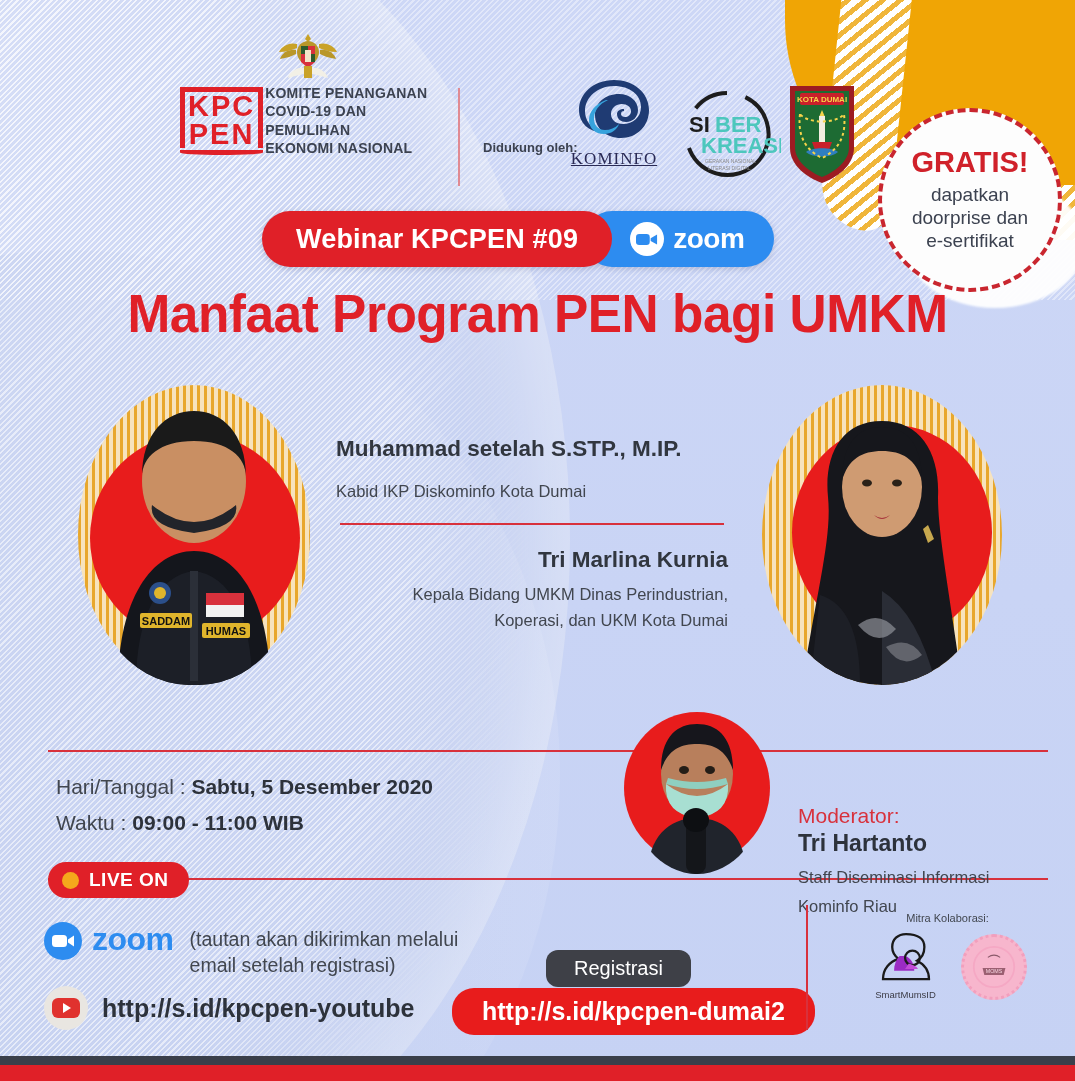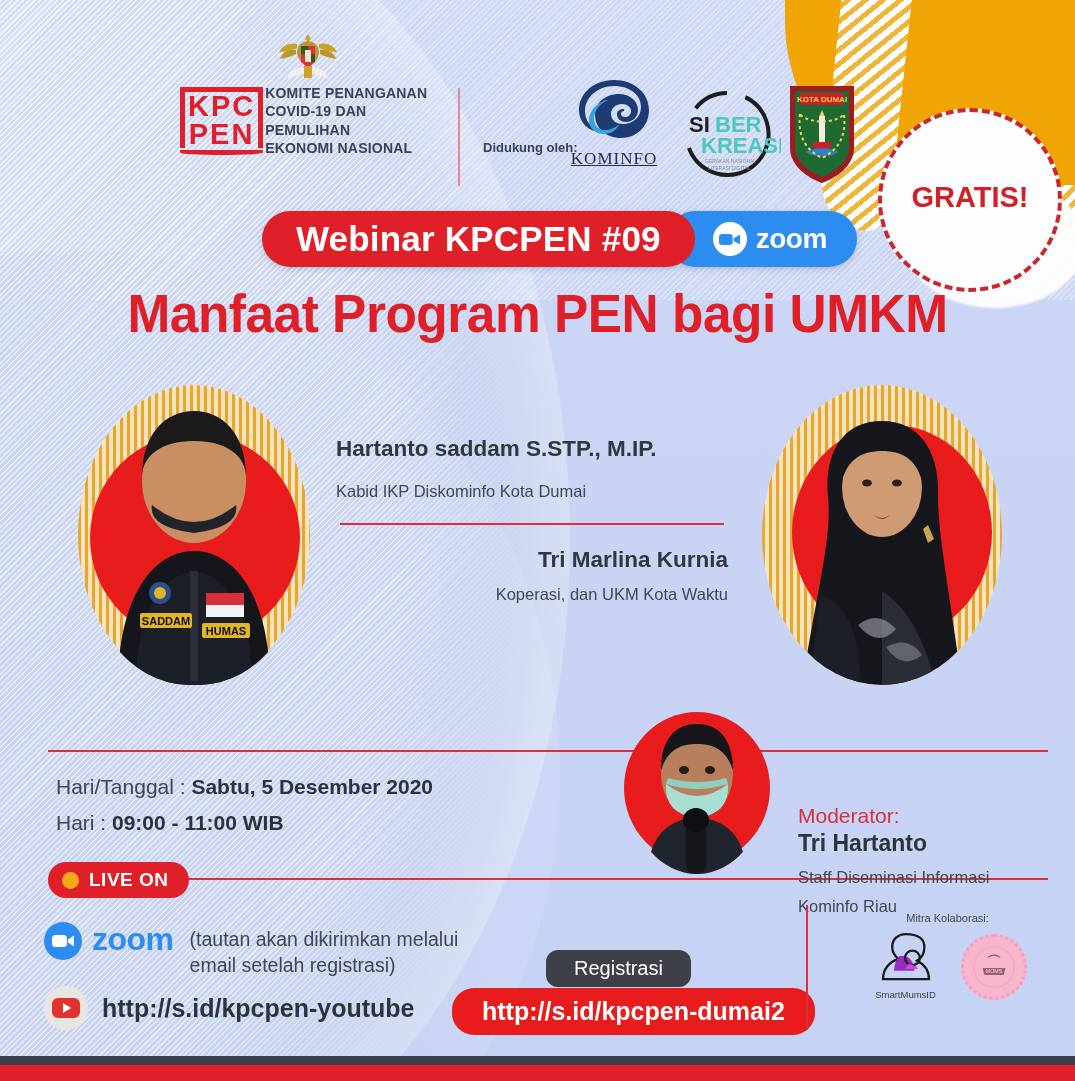--- a/index.html
+++ b/index.html
@@ -230,21 +230,21 @@
     left: 262px; top: 211px;
     display: flex;
     align-items: stretch;
     height: 56px;
     filter: drop-shadow(0 2px 3px rgba(70,80,120,0.25));
   }
   .pill-red {
     background: #e02028;
     color: #fff;
     font-weight: bold;
-    font-size: 35px;
+    font-size: 27px;
     border-radius: 28px;
     padding: 0 34px;
     display: flex;
     align-items: center;
     letter-spacing: 0.2px;
     z-index: 2;
   }
   .pill-blue {
     background: #2d8cf0;
     border-radius: 28px;
@@ -514,20 +514,25 @@
         <path d="M26 62 h20 l-3 8 h-14 z" fill="#c9202a"></path>
         <path d="M20 72 c6-5 26-5 32 0 c-6 6-26 6-32 0 z" fill="#2f7fc1"></path>
         <path d="M14 34 c-2 18 2 34 22 44 C56 68 60 52 58 34 C50 44 22 44 14 34 z" fill="none" stroke="#f6d44a" stroke-width="2" stroke-dasharray="3 3"></path>
       </svg>
     </div>
 
     <div class="corner-white-fade"></div>
 
     <div class="gratis">
       <div class="gratis-title">GRATIS!</div>
+      <div class="gratis-sub">
+        <div>dapatkan</div>
+        <div>doorprise dan</div>
+        <div>e-sertifikat</div>
+      </div>
     </div>
   </div>
 
   <div class="pill-row">
     <div class="pill-red">Webinar KPCPEN #09</div>
     <div class="pill-blue">
       <span class="zoom-cam">
         <svg viewBox="0 0 24 16" width="22" height="15">
           <rect x="0" y="2" width="15" height="12" rx="3.5" fill="#2d8cf0"></rect>
           <path d="M16 6.5 L23 2.5 v11 L16 9.5 Z" fill="#2d8cf0"></path>
@@ -576,37 +581,38 @@
         <path d="M58 210 q40 12 40 90 L48 300 Z" fill="#1d1f26"></path>
         <path d="M120 206 q36 22 54 94 L120 300 Z" fill="#2a2d36"></path>
         <path d="M96 240 q20-16 38 4 q-18 20-38-4 z" fill="#8f9299" opacity="0.7"></path>
         <path d="M124 262 q22-12 36 8 q-20 16-36-8 z" fill="#8f9299" opacity="0.55"></path>
         <path d="M166 140 l6 14 l-6 4 l-5-14 z" fill="#c7a84e"></path>
       </svg>
     </div>
   </div>
 
   <div class="sp-block">
-    <div class="sp1-name">Hartanto saddam S.STP., M.IP.</div>
+    <div class="sp1-name">Muhammad setelah S.STP., M.IP.</div>
     <div class="sp1-role">Kabid IKP Diskominfo Kota Dumai</div>
     <div class="sp-div"></div>
     <div class="sp2-name">Tri Marlina Kurnia</div>
     <div class="sp2-role">
-      <div>Koperasi, dan UKM Kota Waktu</div>
+      <div>Kepala Bidang UMKM Dinas Perindustrian,</div>
+      <div>Koperasi, dan UKM Kota Dumai</div>
     </div>
   </div>
 
   <div class="rule-top"></div>
   <div class="rule-bot"></div>
   <div class="datetime">
     <div class="dt-line">
       <span>Hari/Tanggal : </span><b>Sabtu, 5 Desember 2020</b>
     </div>
     <div class="dt-line">
-      <span>Hari : </span><b>09:00 - 11:00 WIB</b>
+      <span>Waktu : </span><b>09:00 - 11:00 WIB</b>
     </div>
   </div>
   <div class="live-on">
     <span class="live-dot"></span>
     <span>LIVE ON</span>
   </div>
 
   <div class="photo-wrap p3">
     <div class="red-circle"></div>
     <div class="portrait">

